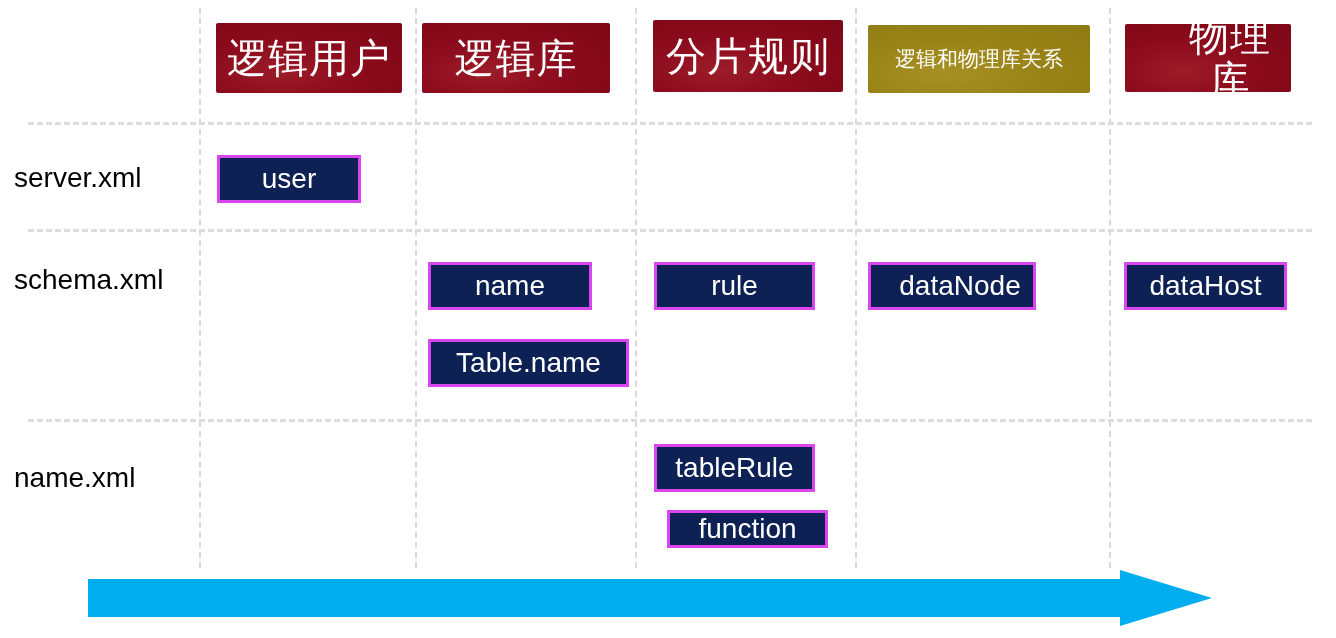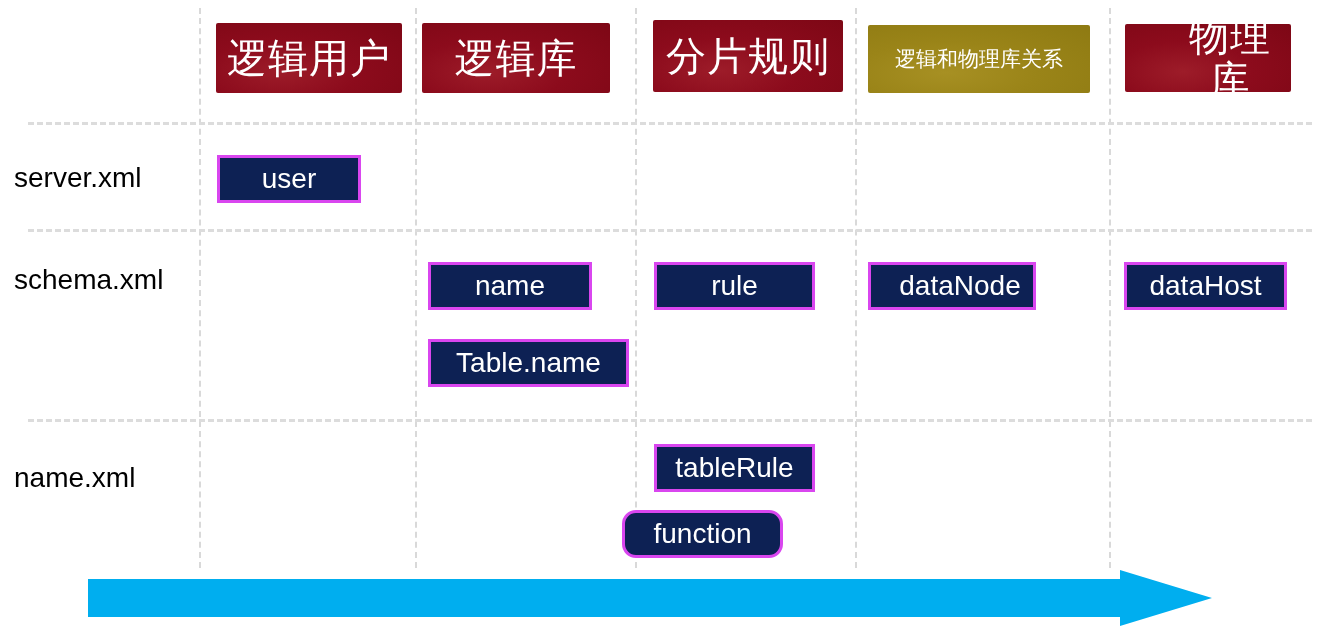--- a/index.html
+++ b/index.html
@@ -155,21 +155,21 @@
   </div>
 
   <div class="item-box" style="left:654px; top:444px; width:161px; height:48px;">
     <span>tableRule</span>
   </div>
 
   <div class="item-box" style="left:1124px; top:262px; width:163px; height:48px;">
     <span>dataHost</span>
   </div>
 
-  <div class="item-box" style="left:622px; top:510px; width:161px; height:48px;border-radius:14px;">
+  <div class="item-box" style="left:667px; top:510px; width:161px; height:38px;">
     <span>function</span>
   </div>
 
   <div class="arrow-wrap">
     <svg viewBox="0 0 1124 56" preserveAspectRatio="none" aria-hidden="true">
       <polygon points="0,9 1032,9 1032,0 1124,28 1032,56 1032,47 0,47" fill="#00aeef"></polygon>
     </svg>
   </div>
 
 </div>

